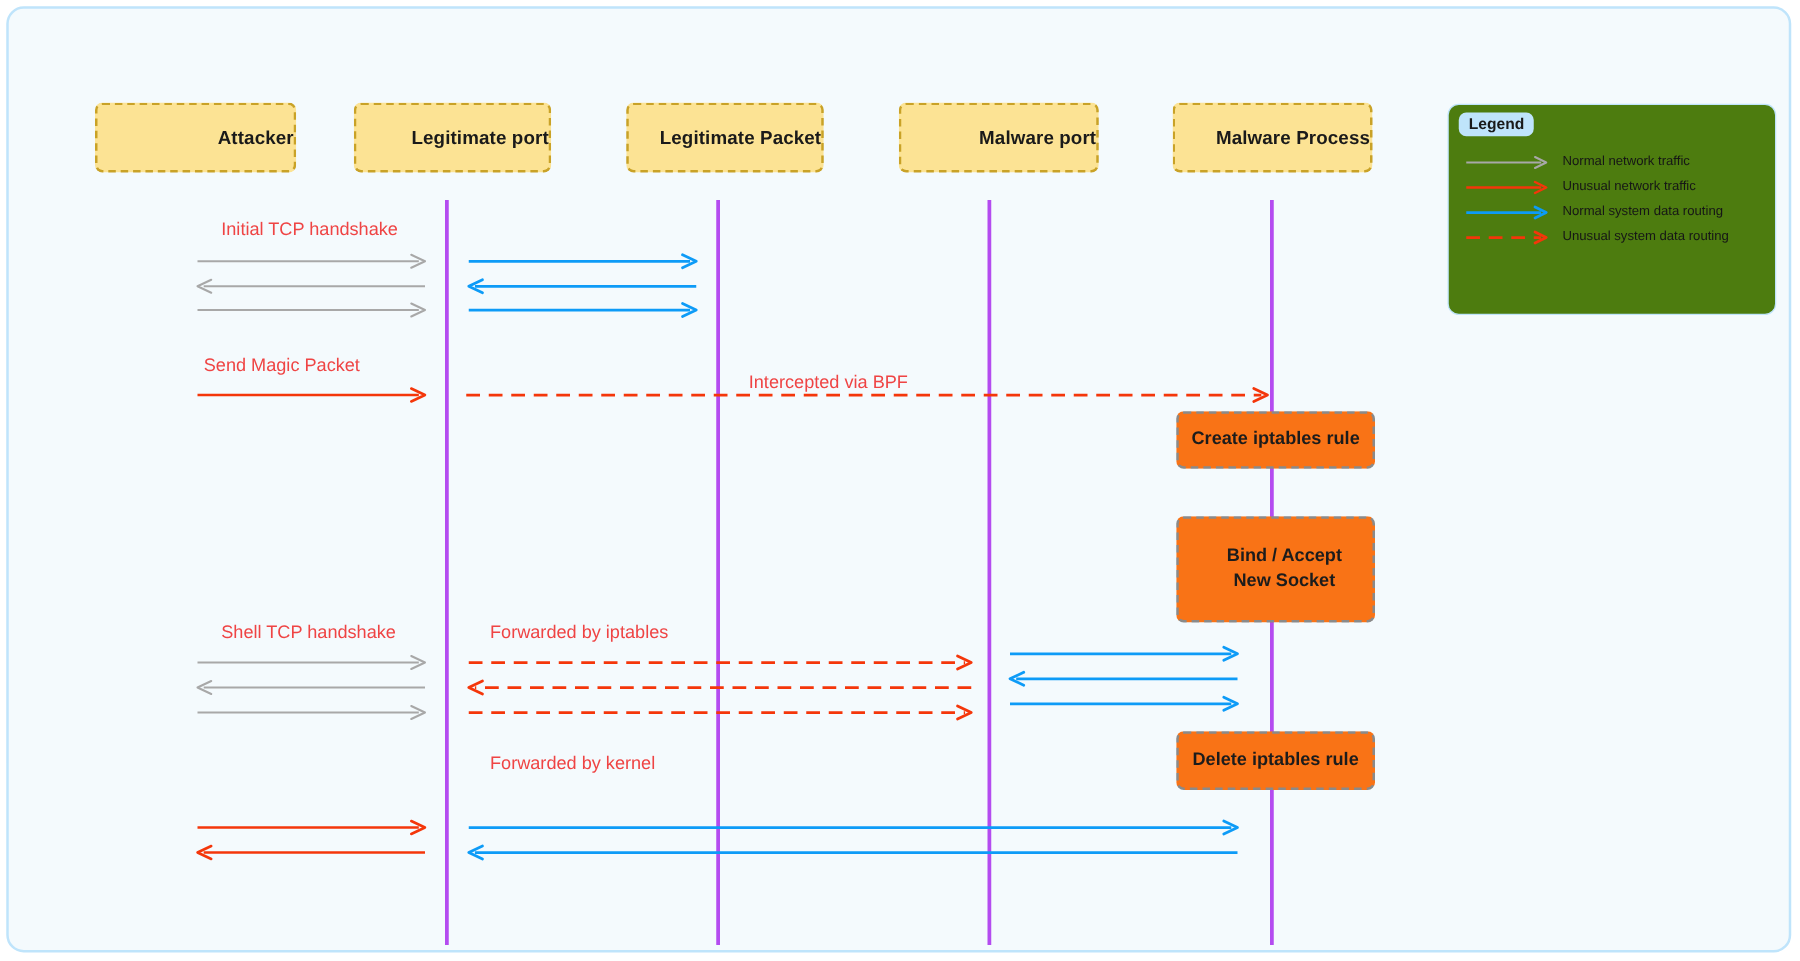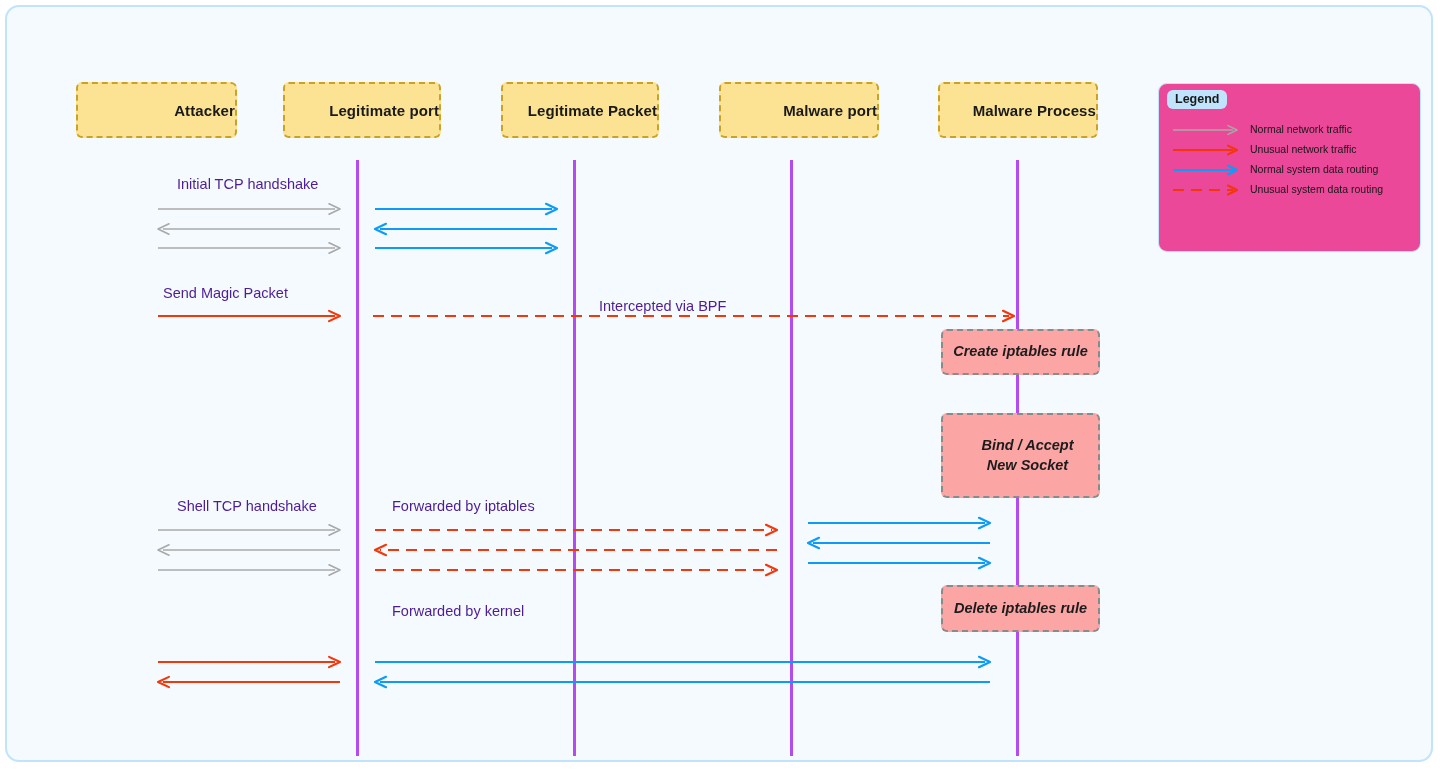--- a/index.html
+++ b/index.html
@@ -23,39 +23,38 @@
   .participant span{
     font-size:15px;font-weight:bold;color:#1a1a1a;letter-spacing:.1px;
     white-space:nowrap;
   }
   
   .lifeline{
     position:absolute;width:3px;background:#b44bf0;top:153px;height:596px;
   }
   
   .actbox{
-    position:absolute;background:#fca5a5;border:2px dashed #8a8a8a;border-radius:6px;
+    position:absolute;background:#f97316;border:2px dashed #8a8a8a;border-radius:6px;
     display:flex;align-items:center;justify-content:center;text-align:center;
     box-sizing:border-box;
-    font-style:italic;
   }
   .actbox span{
     font-size:14.5px;font-weight:bold;color:#1c1c1c;line-height:1.32;
     white-space:pre-line;
   }
   
   .msglabel{
-    position:absolute;font-size:14.5px;color:#4c1d95;white-space:nowrap;
+    position:absolute;font-size:14.5px;color:#ef4444;white-space:nowrap;
   }
   
   #arrows{position:absolute;left:0;top:0;width:1428px;height:757px;pointer-events:none;}
   
   #legend{
     position:absolute;left:1151px;top:76px;width:263px;height:169px;
-    background:#ec4899;border:1.5px solid #bfe4fb;border-radius:9px;
+    background:#4d7c0f;border:1.5px solid #bfe4fb;border-radius:9px;
     box-sizing:border-box;
   }
   #legend-badge{
     position:absolute;left:8px;top:6px;
     background:#bfe4fb;border-radius:6px;padding:2px 8px 3px 8px;
     font-size:12.5px;font-weight:bold;color:#1a1a1a;
   }
   .legend-row{position:absolute;left:0;width:100%;height:20px;}
   .legend-text{
     position:absolute;left:91px;top:0;font-size:10.5px;color:#161616;white-space:nowrap;

